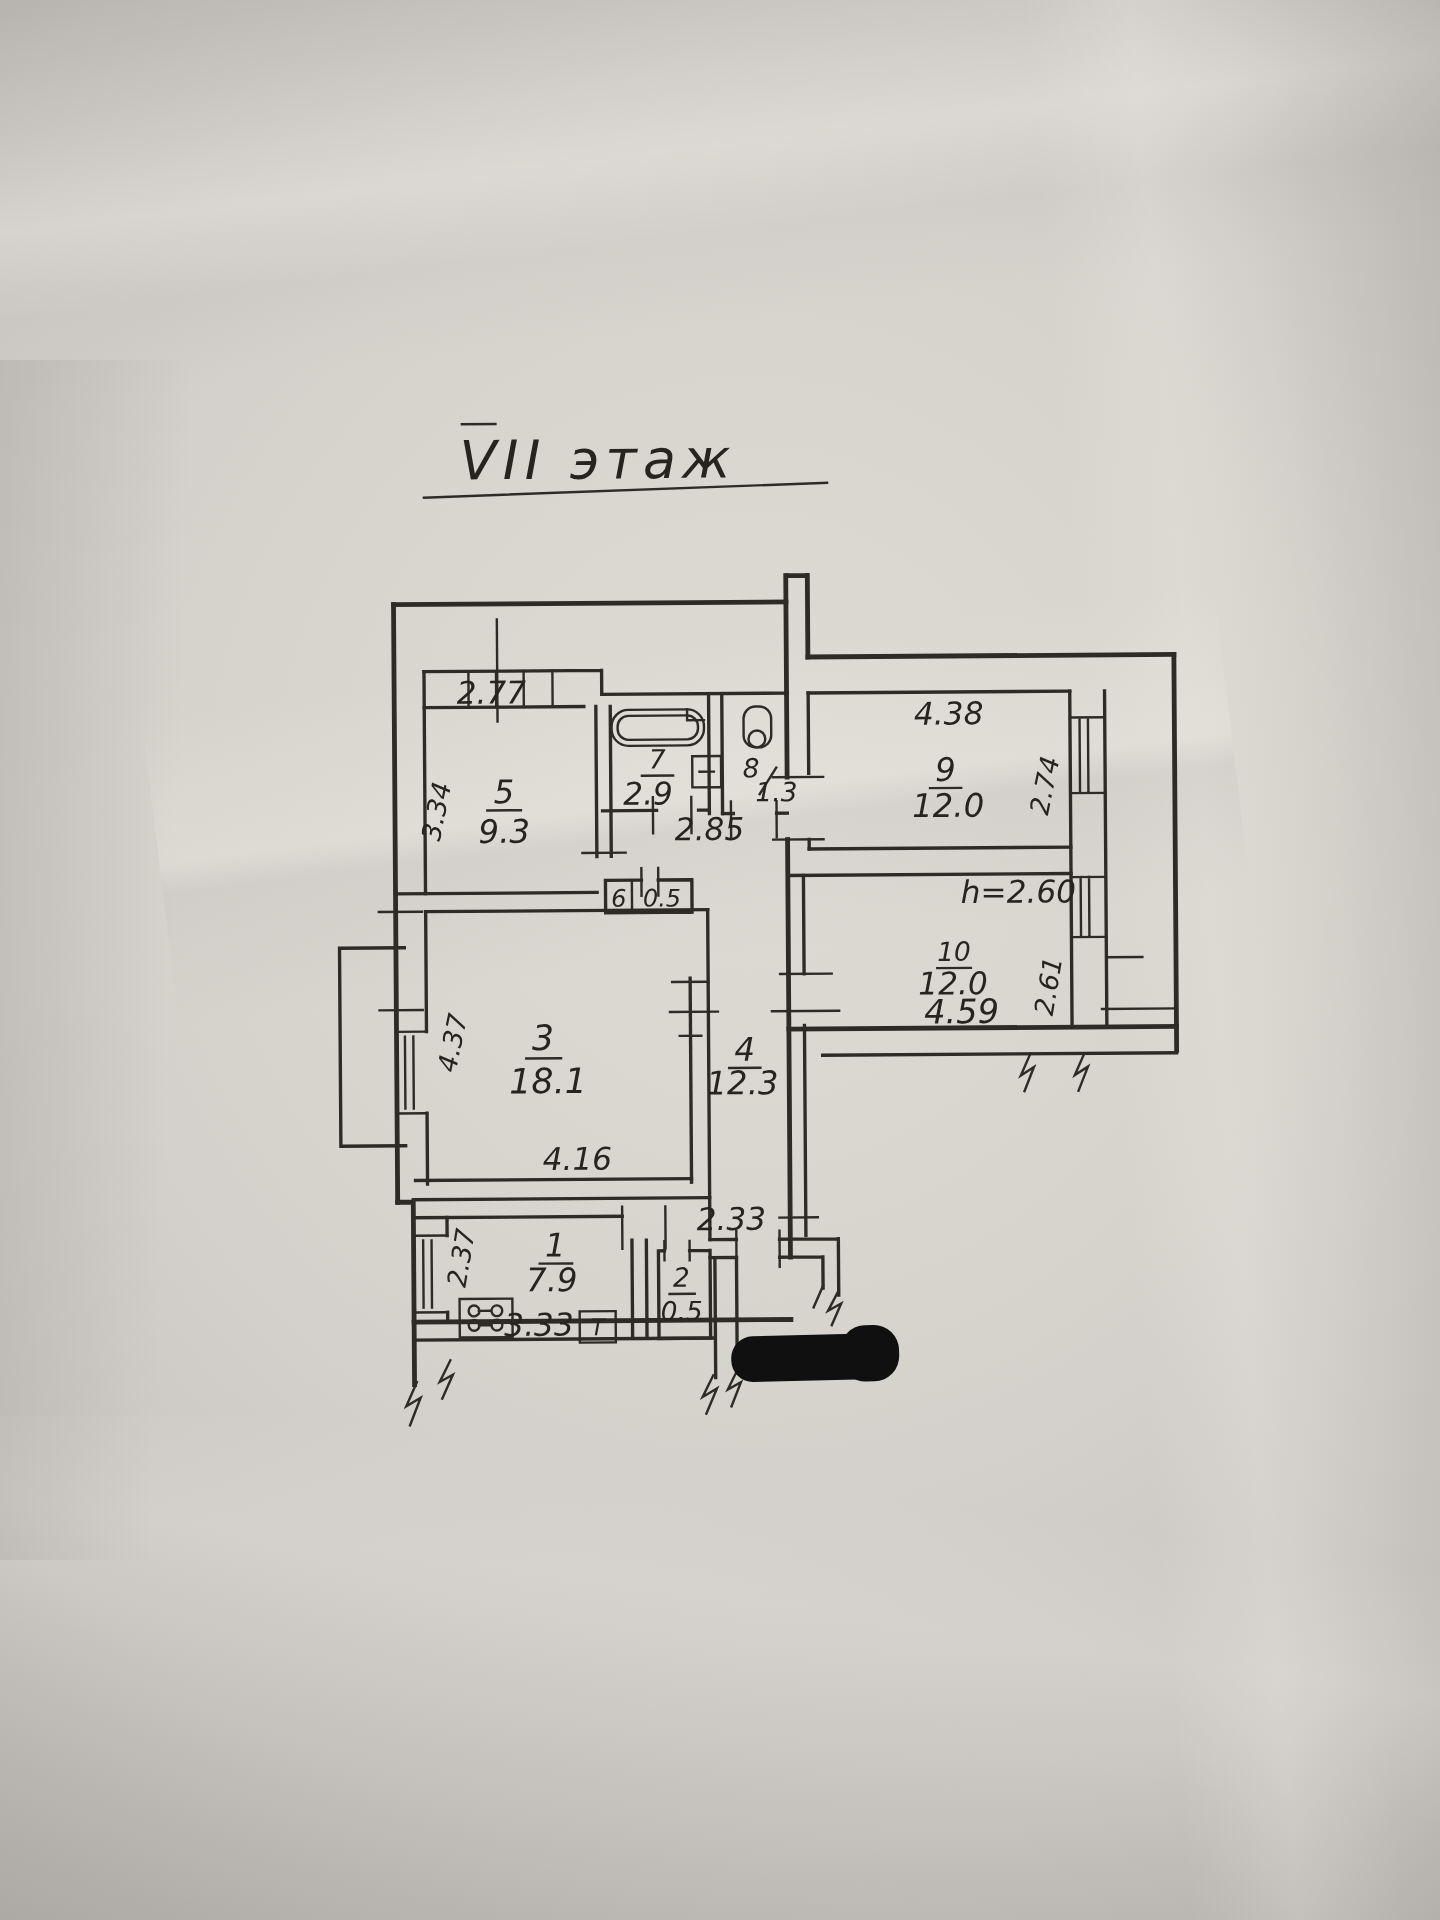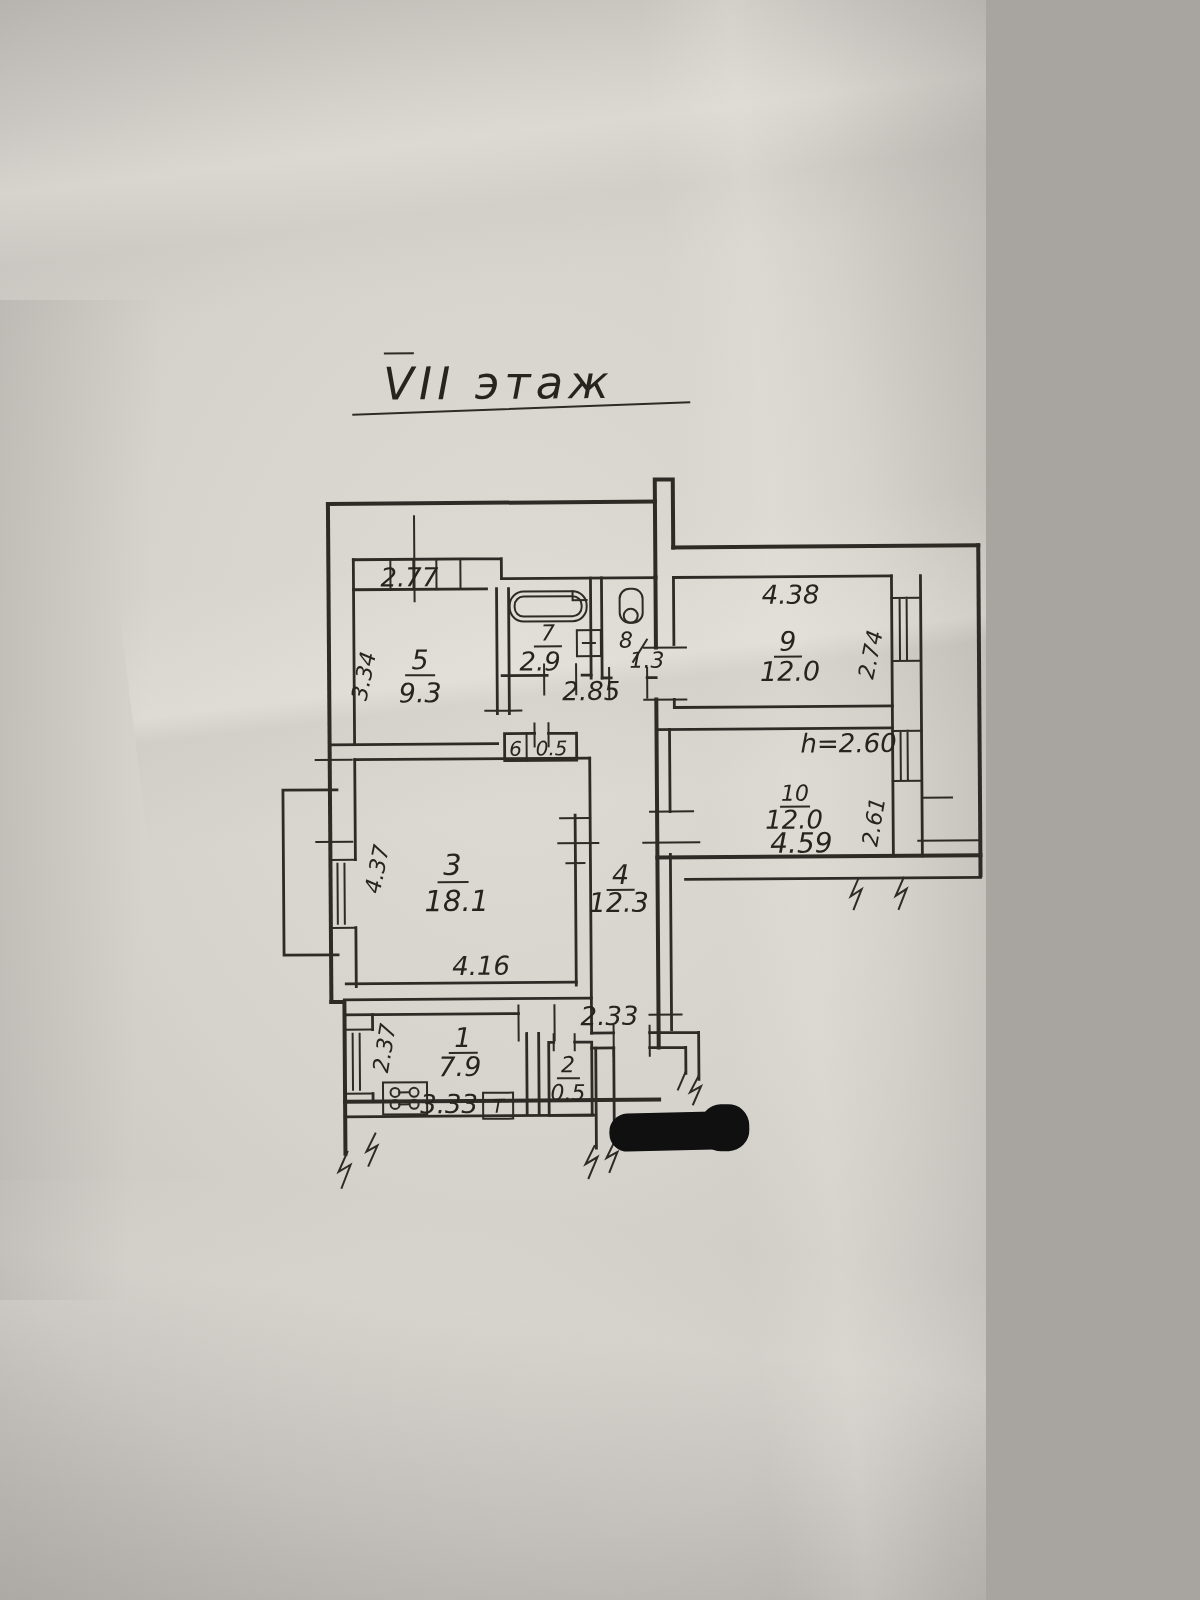--- a/index.html
+++ b/index.html
@@ -1,17 +1,17 @@
 <!DOCTYPE html>
 <html><head>
 <meta charset="utf-8">
 <style>
   html,body{margin:0;padding:0;background:#a8a5a0;}
   .photo{
-    position:relative;width:986px;height:1600px;overflow:hidden;
+    position:relative;width:1200px;height:1600px;overflow:hidden;
     background:
       radial-gradient(ellipse 90% 70% at 52% 42%, #dedbd5 0%, #d6d3cd 45%, #c9c6c1 78%, #b8b5b0 100%);
     font-family:"DejaVu Sans", sans-serif;
     text-align:center;
   }
   
   .crease{position:absolute;pointer-events:none;}
   .c1{left:0;top:0;width:1200px;height:340px;
       background:linear-gradient(173deg, rgba(150,147,142,.30) 0%, rgba(220,217,211,0) 26%, rgba(235,232,226,.35) 40%, rgba(190,187,182,.18) 55%, rgba(230,227,221,0) 70%);}
   .c2{right:0;top:0;width:420px;height:1600px;

